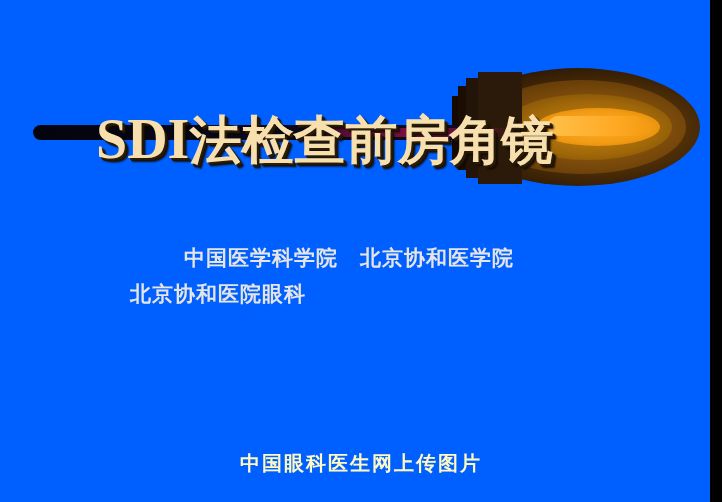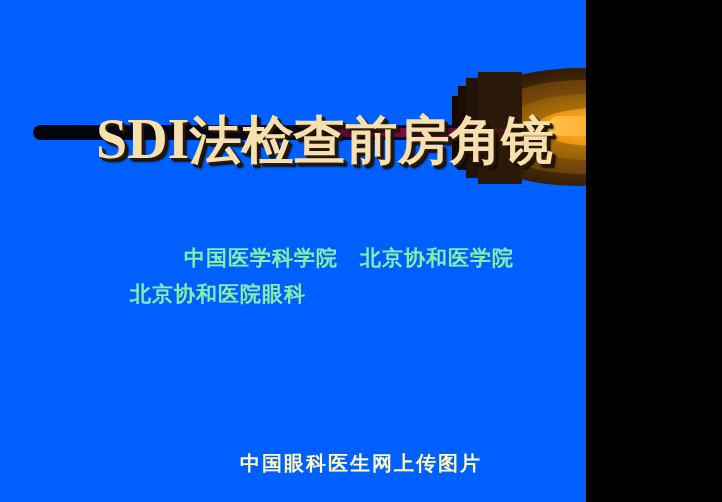--- a/index.html
+++ b/index.html
@@ -3,21 +3,21 @@
 <meta charset="utf-8">
 <title>SDI Slide</title>
 <style>
   html, body {
     margin: 0;
     padding: 0;
     background: #000;
   }
   #slide {
     position: relative;
-    width: 586px;
+    width: 710px;
     height: 502px;
     overflow: hidden;
     background: #0060ff;
     font-family: "Liberation Sans", "DejaVu Sans", sans-serif;
   }
 
   
   #deco {
     position: absolute;
     left: 452px;
@@ -95,21 +95,21 @@
     font-family: "DejaVu Sans", "Liberation Sans", sans-serif;
     font-size: 52px;
   }
 
   
   #subtitle {
     position: absolute;
     left: 122px;
     top: 240px;
     width: 470px;
-    color: #86efac;
+    color: #e5e5e5;
     font-weight: bold;
     font-size: 21px;
     line-height: 36px;
     font-family: "DejaVu Sans", "Liberation Sans", sans-serif;
     letter-spacing: 1px;
   }
   .sub-line { display: block; }
   .sub-line.l1 { padding-left: 62px; }
   .sub-line.l2 { padding-left: 8px; }
 

